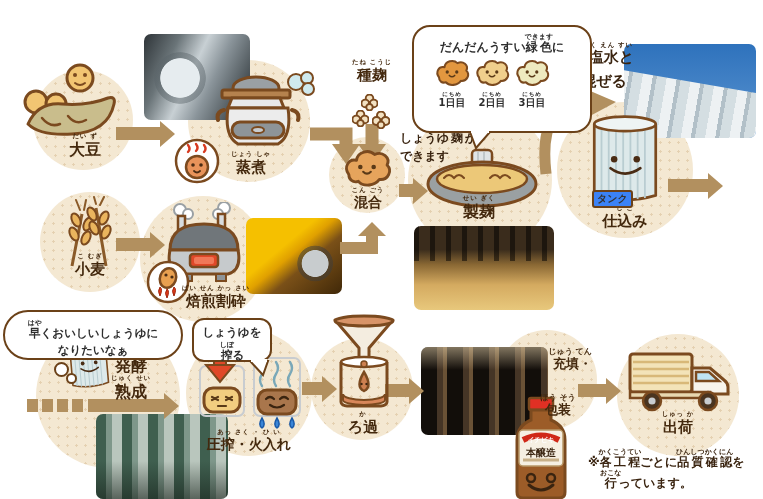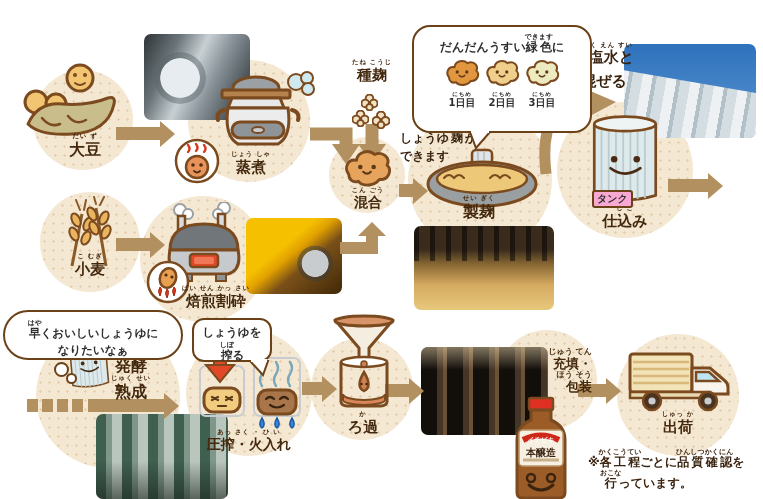--- a/index.html
+++ b/index.html
@@ -15,21 +15,21 @@
       border-left:15px solid #b2905f;border-top:13px solid transparent;border-bottom:13px solid transparent;}
   .dash{position:absolute;width:11px;height:13px;background:#b2905f;}
   .ill{position:absolute;}
   .lbl{position:absolute;text-align:center;font-weight:bold;line-height:1.08;color:#44290e;}
   .furi{display:block;font-size:8px;letter-spacing:1px;white-space:nowrap;transform:scale(.8);}
   .main{display:block;font-size:15px;white-space:nowrap;}
   .txt{position:absolute;font-weight:bold;color:#3a2410;}
   .bubble{position:absolute;background:#fff;border:2px solid #6b4118;font-weight:bold;
           color:#2e2e2e;text-align:center;box-sizing:border-box;}
   .tail{position:absolute;}
-  .tag{position:absolute;background:#f9a8d4;border:2px solid #6b4118;border-radius:3px;
+  .tag{position:absolute;background:#3b82f6;border:2px solid #6b4118;border-radius:3px;
        font-size:10px;font-weight:bold;color:#333;padding:0 3px;line-height:14px;}
   .tcirc{position:absolute;background:#fff;border:2px solid #6b4118;border-radius:50%;}
   ruby{ruby-position:over;}
   rt{font-size:7px;font-weight:bold;letter-spacing:0;}
 </style>
 </head>
 <body>
 
 <div class="canvas">
 
@@ -313,21 +313,21 @@
     <span class="main" style="font-size:14px">圧搾・火入れ</span>
   </div>
   <div class="lbl" style="left:336px;top:410px;width:54px">
     <span class="furi">か</span>
     <span class="main">ろ過</span>
   </div>
   <div class="lbl" style="left:524px;top:348px;width:68px;text-align:right">
     <span class="furi" style="transform:none;letter-spacing:0">じゅう てん</span>
     <span class="main" style="font-size:13px">充填・</span>
   </div>
-  <div class="lbl" style="left:524px;top:371px;width:68px;text-align:right">
+  <div class="lbl" style="left:524px;top:394px;width:68px;text-align:center">
     <span class="furi" style="transform:none;letter-spacing:0">ほう そう</span>
     <span class="main" style="font-size:13px">包装</span>
   </div>
   <div class="lbl" style="left:648px;top:410px;width:60px">
     <span class="furi">しゅっ か</span>
     <span class="main">出荷</span>
   </div>
 
   <div class="txt" style="left:400px;top:124px;width:92px;font-size:12px;line-height:1.5">
     <span>しょうゆ</span><ruby><span>麹</span><rt>こうじ</rt></ruby><span>が</span>
@@ -342,21 +342,21 @@
 
   <div class="tag" style="left:592px;top:190px"><span>タンク</span></div>
 
   <div class="txt" style="left:588px;top:448px;width:172px;font-size:12px;line-height:1.6">
     <span><span>※</span><ruby><span>各工程</span><rt>かくこうてい</rt></ruby><span>ごとに</span><ruby><span>品質確認</span><rt>ひんしつかくにん</rt></ruby><span>を</span></span>
     <br><span style="padding-left:12px"><ruby><span>行</span><rt>おこな</rt></ruby><span>っています。</span></span>
   </div>
 
   <div class="bubble" style="left:412px;top:25px;width:180px;height:108px;border-radius:18px;padding-top:6px;font-size:12px;line-height:1.35">
     <div><span>だんだんうすい</span><ruby><span>緑色</span><rt>できます</rt></ruby><span>に</span></div>
-    <div style="display:flex;justify-content:center;padding:2px 10px 0">
+    <div style="display:flex;justify-content:flex-start;padding:2px 18px 0">
       <div>
         <svg width="40" height="30" viewBox="0 0 56 44" color="#e2973f">
             <use href="#sym-cloud" width="56" height="44"></use>
           </svg>
         <div style="font-size:10px;line-height:1"><span class="furi" style="font-size:7px">にちめ</span><span>1日目</span></div>
       </div>
       <div>
         <svg width="40" height="30" viewBox="0 0 56 44" color="#f0cf8c">
             <use href="#sym-cloud" width="56" height="44"></use>
           </svg>

